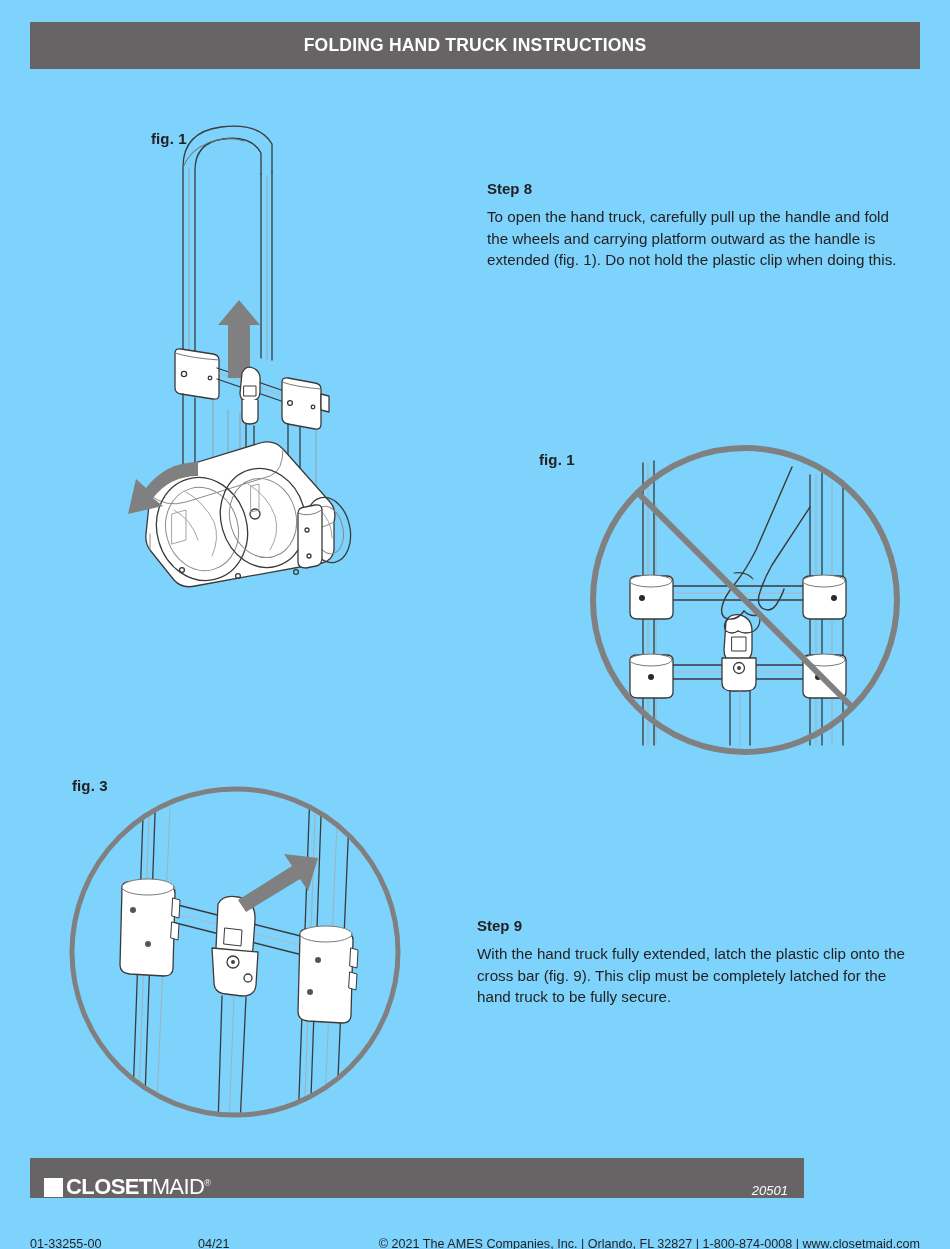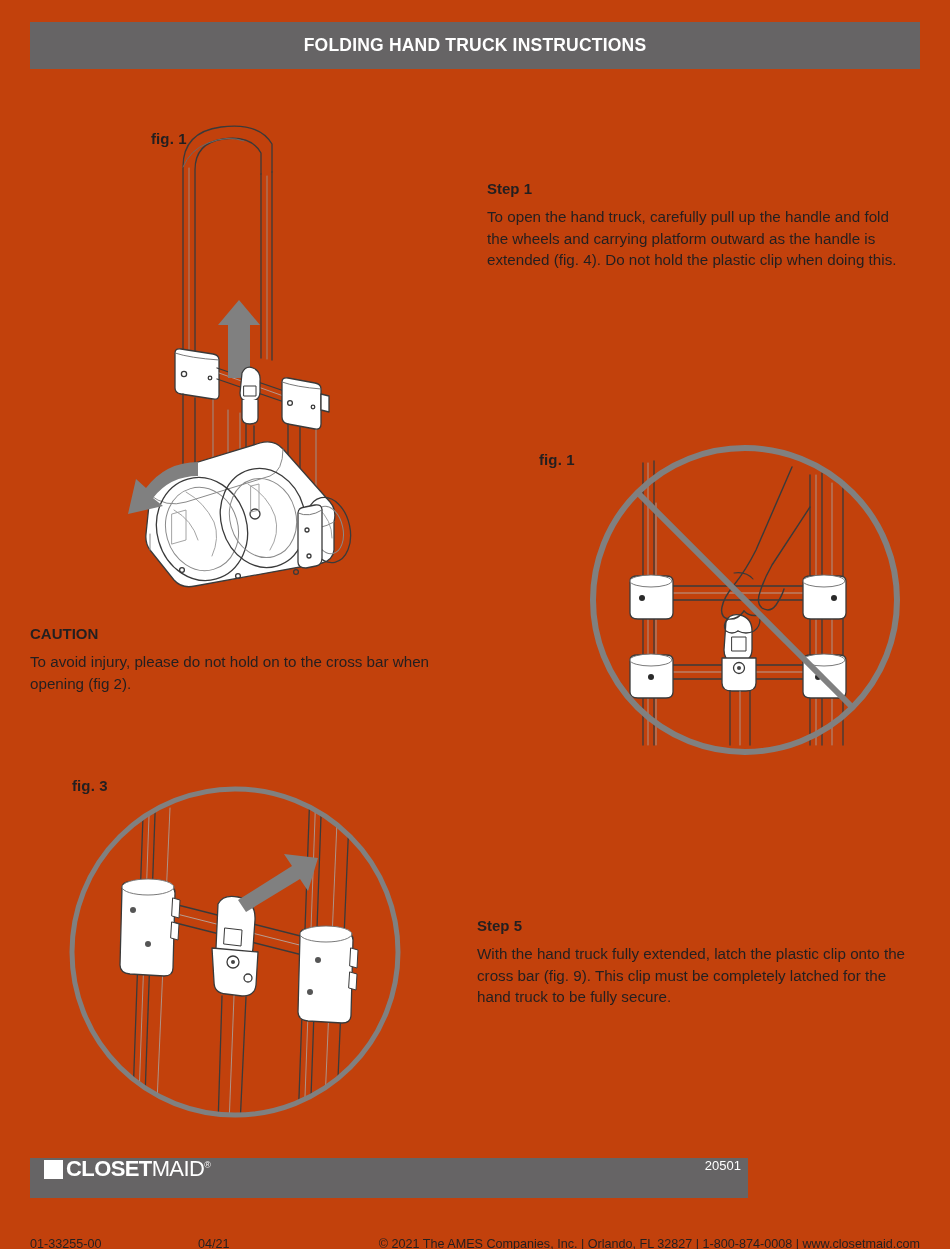--- a/index.html
+++ b/index.html
@@ -14,21 +14,21 @@
     position: relative;
     font-family: "Liberation Sans", sans-serif;
     color: #231f20;
     overflow: hidden;
   }
   .page {
     position: absolute;
     left: 0; top: 0;
     width: 950px;
     height: 1249px;
-    background: #c2410c;
+    background: #7dd3fc;
   }
 
   
   .header-bar {
     position: absolute;
     left: 30px;
     top: 22px;
     width: 890px;
     height: 47px;
     background: #666465;
@@ -80,25 +80,25 @@
   #fig1-illus { left: 120px; top: 110px; width: 240px; height: 480px; }
   #fig2-illus { left: 560px; top: 445px; width: 370px; height: 310px; }
   #fig3-illus { left: 60px; top: 780px; width: 360px; height: 345px; }
   .illus svg { display: block; width: 100%; height: 100%; overflow: visible; }
 
   
   .footer-bar {
     position: absolute;
     left: 30px;
     top: 1158px;
-    width: 718px;
+    width: 774px;
     height: 40px;
     background: #666465;
     display: flex;
-    align-items: flex-start;
+    align-items: flex-end;
     justify-content: space-between;
   }
   .logo {
     display: flex;
     align-items: center;
     margin-left: 14px;
   }
   .logo-square {
     width: 19px;
     height: 19px;
@@ -118,22 +118,23 @@
   }
   .logo-reg {
     font-size: 9px;
     color: #ffffff;
     vertical-align: super;
     font-weight: normal;
   }
   .footer-code {
     color: #ffffff;
     font-size: 13px;
-    margin-right: 7px;
-    white-space: nowrap;
+    margin-right: 16px;
+    white-space: nowrap;
+    font-style: italic;
   }
 
   .footer-line {
     position: absolute;
     left: 30px;
     top: 1211px;
     width: 890px;
     height: 22px;
     font-size: 12.6px;
     color: #231f20;
@@ -254,22 +255,22 @@
         <circle cx="176" cy="462" r="2.4"></circle>
       </g>
 
       <g>
         <path d="M78 352 Q46 352 26 378 L16 369 L8 404 L43 396 L33 388 Q50 366 78 366 Z" fill="#808080" stroke="none"></path>
       </g>
     </svg>
   </div>
 
   <div class="text-block" id="step1-block">
-    <p class="block-heading">Step 1</p>
-    <p class="block-body">To open the hand truck, carefully pull up the handle and fold the wheels and carrying platform outward as the handle is extended (fig. 4). Do not hold the plastic clip when doing this.</p>
+    <p class="block-heading">Step 8</p>
+    <p class="block-body">To open the hand truck, carefully pull up the handle and fold the wheels and carrying platform outward as the handle is extended (fig. 1). Do not hold the plastic clip when doing this.</p>
   </div>
 
   <div class="fig-label" id="fig2-label">fig. 1</div>
 
   <div class="illus" id="fig2-illus">
     <svg viewBox="0 0 370 310" xmlns="http://www.w3.org/2000/svg">
       <g fill="none" stroke="#3a3a3a" stroke-width="1.3" stroke-linejoin="round" stroke-linecap="round">
 
         <path d="M83 18 L83 300"></path>
         <path d="M94 16 L94 300"></path>
@@ -324,24 +325,20 @@
         <path d="M174 128 Q186 126 193 134" stroke-width="1.1"></path>
       </g>
 
       <g fill="none" stroke="#808080" stroke-width="6">
         <circle cx="185" cy="155" r="152"></circle>
         <line x1="78" y1="48" x2="292" y2="262"></line>
       </g>
     </svg>
   </div>
 
-  <div class="text-block" id="caution-block">
-    <p class="block-heading">CAUTION</p>
-    <p class="block-body">To avoid injury, please do not hold on to the cross bar when opening (fig 2).</p>
-  </div>
 
   <div class="fig-label" id="fig3-label">fig. 3</div>
 
   <div class="illus" id="fig3-illus">
     <svg viewBox="0 0 360 345" xmlns="http://www.w3.org/2000/svg">
       <defs>
         <clipPath id="fig3clip">
           <circle cx="175" cy="172" r="163"></circle>
         </clipPath>
       </defs>
@@ -390,21 +387,21 @@
 
       <g>
         <path d="M178 120 L232 86 L224 74 L258 78 L248 111 L240 99 L186 132 Z" fill="#808080" stroke="none"></path>
       </g>
 
       <circle cx="175" cy="172" r="163" fill="none" stroke="#808080" stroke-width="5"></circle>
     </svg>
   </div>
 
   <div class="text-block" id="step2-block">
-    <p class="block-heading">Step 5</p>
+    <p class="block-heading">Step 9</p>
     <p class="block-body">With the hand truck fully extended, latch the plastic clip onto the cross bar (fig. 9). This clip must be completely latched for the hand truck to be fully secure.</p>
   </div>
 
   <div class="footer-bar">
     <div class="logo">
       <div class="logo-square"></div>
       <div class="logo-text"><span>CLOSET</span><span class="thin">MAID</span><span class="logo-reg">®</span></div>
     </div>
     <div class="footer-code">20501</div>
   </div>

